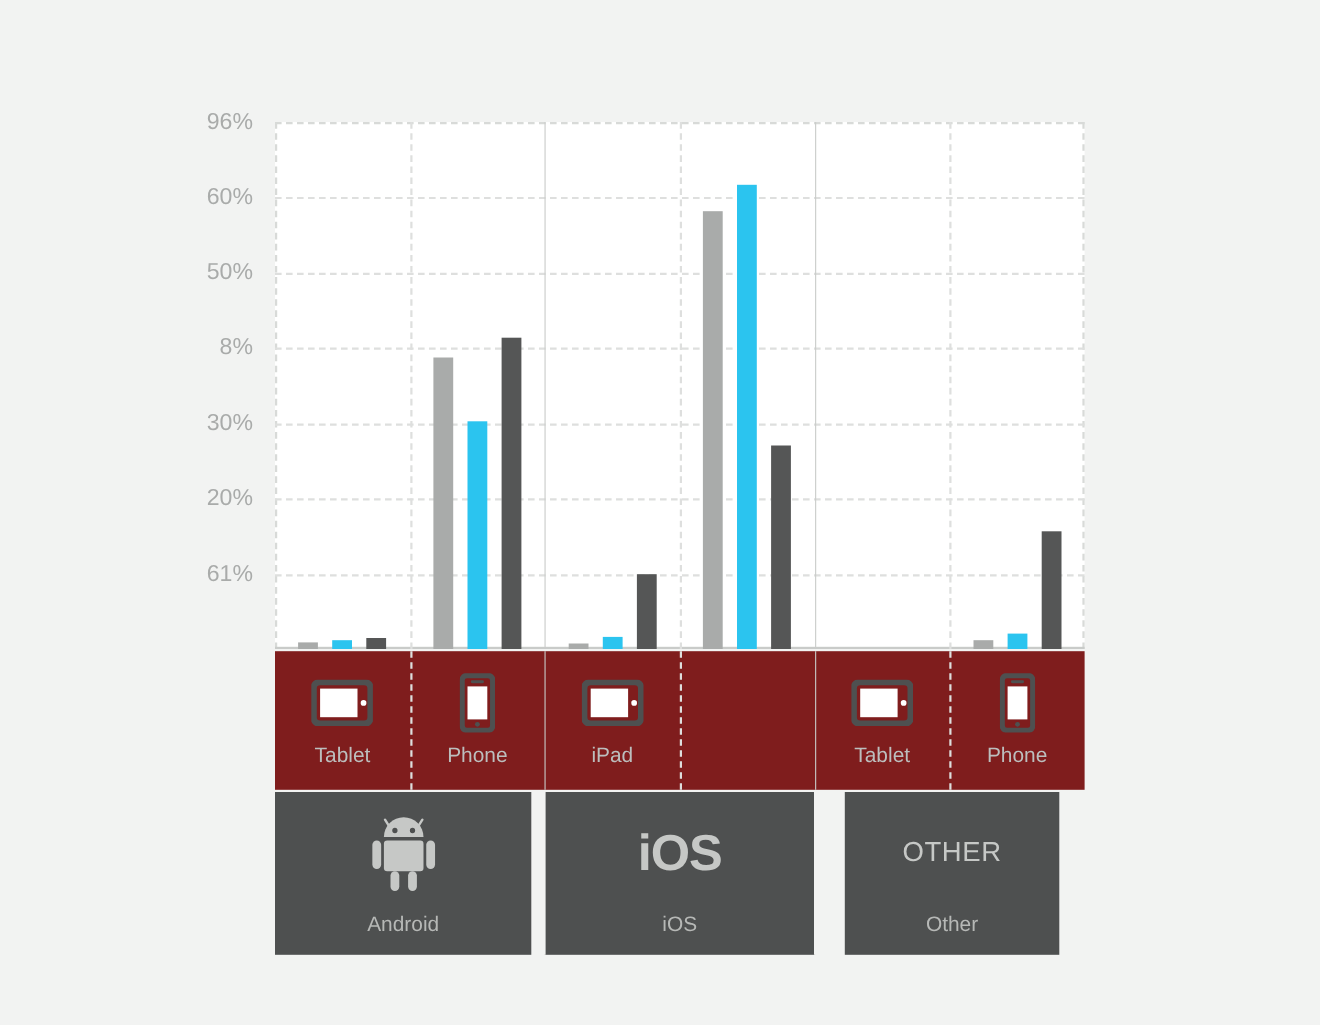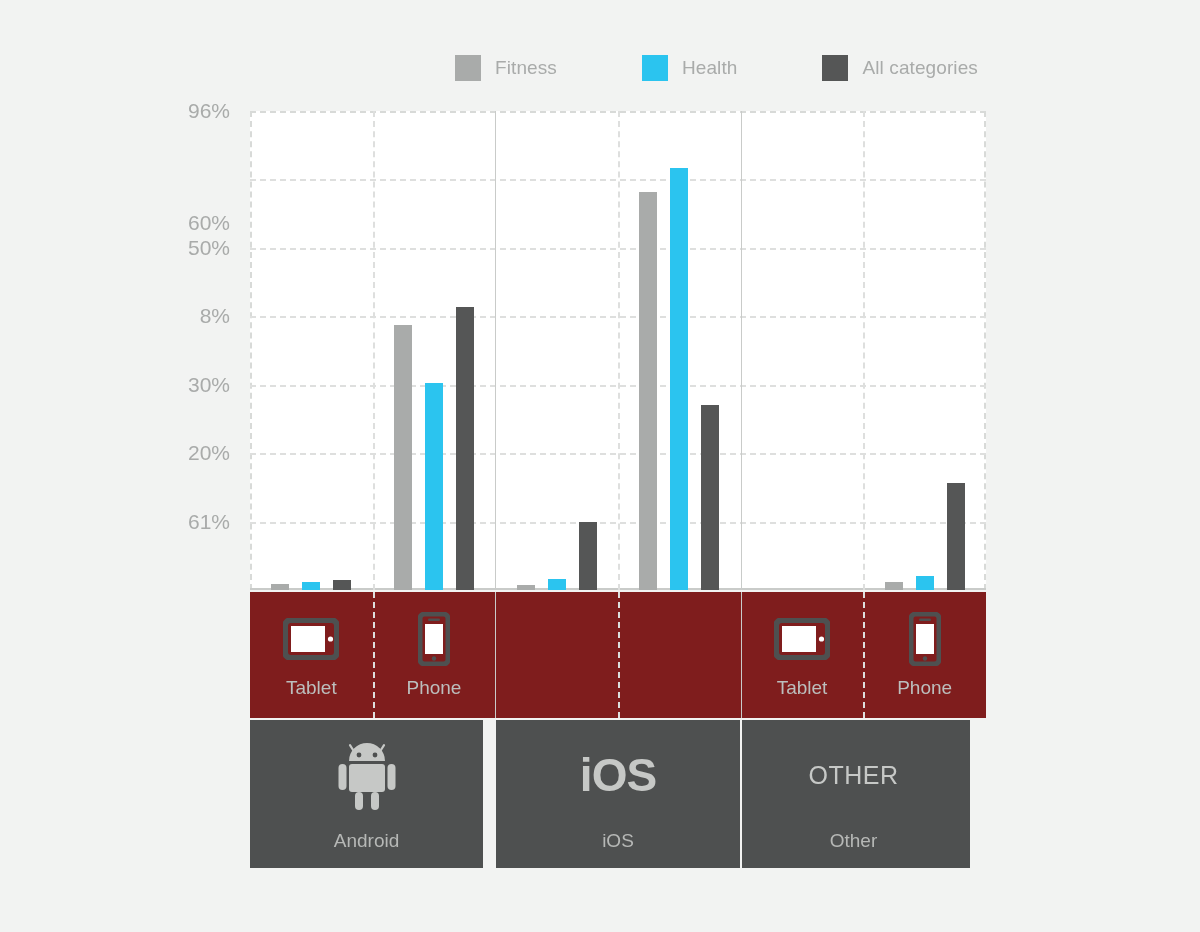--- a/index.html
+++ b/index.html
@@ -231,38 +231,24 @@
     height: 148px;
     width: 2px;
     background: #f2f3f2;
   }
 </style>
 </head>
 <body>
 
 <div class="chart-root">
 
-  <div class="legend" id="legend">
-      <div class="legend-item">
-        <span class="legend-swatch" style="background: rgb(169, 171, 170);"></span>
-        <span class="legend-label">Fitness</span>
-      </div>
-      <div class="legend-item">
-        <span class="legend-swatch" style="background: rgb(43, 196, 239);"></span>
-        <span class="legend-label">Health</span>
-      </div>
-      <div class="legend-item">
-        <span class="legend-swatch" style="background: rgb(85, 86, 86);"></span>
-        <span class="legend-label">All categories</span>
-      </div>
-    </div>
 
   <div class="ylabels" id="ylabels">
       <div class="ylabel" style="top: 111px;">96%</div>
-      <div class="ylabel" style="top: 179.429px; margin-top: 44px;">60%</div>
+      <div class="ylabel" style="top: 179.429px;">60%</div>
       <div class="ylabel" style="top: 247.857px;">50%</div>
       <div class="ylabel" style="top: 316.286px;">8%</div>
       <div class="ylabel" style="top: 384.714px; text-align: center;">30%</div>
       <div class="ylabel" style="top: 453.143px;">20%</div>
       <div class="ylabel" style="top: 521.571px;">61%</div>
     </div>
 
   <div class="plot" id="plot">
     <div class="plot-border-top"></div>
     <div class="plot-border-left"></div>
@@ -314,20 +300,30 @@
         <div class="device-icon">
           <svg width="32" height="54" viewBox="0 0 32 54">
             <rect x="2" y="2" width="28" height="50" rx="4.5" ry="4.5" fill="none" stroke="#4e5050" stroke-width="5"></rect>
             <rect x="10" y="6.5" width="12" height="2.6" rx="1.3" fill="#4e5050"></rect>
             <circle cx="16" cy="46.5" r="2.2" fill="#4e5050"></circle>
             <rect x="7" y="12" width="18" height="30" fill="#ffffff"></rect>
           </svg>
         </div>
         <div class="device-label">Phone</div>
       </div>
+      <div class="device-cell" style="left: 245.333px; width: 122.667px;">
+        <div class="device-icon">
+          <svg width="56" height="42" viewBox="0 0 56 42">
+            <rect x="2" y="2" width="52" height="38" rx="6" ry="6" fill="none" stroke="#4e5050" stroke-width="6"></rect>
+            <circle cx="47.5" cy="21" r="2.6" fill="#ffffff"></circle>
+            <rect x="8" y="8" width="34" height="26" fill="#ffffff"></rect>
+          </svg>
+        </div>
+        <div class="device-label">iPad</div>
+      </div>
       <div class="device-cell" style="left: 490.667px; width: 122.667px;">
         <div class="device-icon">
           <svg width="56" height="42" viewBox="0 0 56 42">
             <rect x="2" y="2" width="52" height="38" rx="6" ry="6" fill="none" stroke="#4e5050" stroke-width="6"></rect>
             <circle cx="47.5" cy="21" r="2.6" fill="#ffffff"></circle>
             <rect x="8" y="8" width="34" height="26" fill="#ffffff"></rect>
           </svg>
         </div>
         <div class="device-label">Tablet</div>
       </div>
@@ -368,21 +364,21 @@
           </svg>
         </div>
         <div class="platform-label">Android</div>
       </div>
       <div class="platform-cell" style="left: 245.333px; width: 245.333px;">
         <div class="platform-mark">
           <span class="platform-wordmark">iOS</span>
         </div>
         <div class="platform-label">iOS</div>
       </div>
-      <div class="platform-cell" style="left: 487px; width: 233px;">
+      <div class="platform-cell" style="left: 518px; width: 195px;">
         <div class="platform-mark">
           <span class="platform-wordmark plain">OTHER</span>
         </div>
         <div class="platform-label">Other</div>
       </div>
       <div class="platform-divider" style="left: 244.333px;"></div>
       <div class="platform-divider" style="left: 489.667px;"></div>
     </div>
 
 </div>

